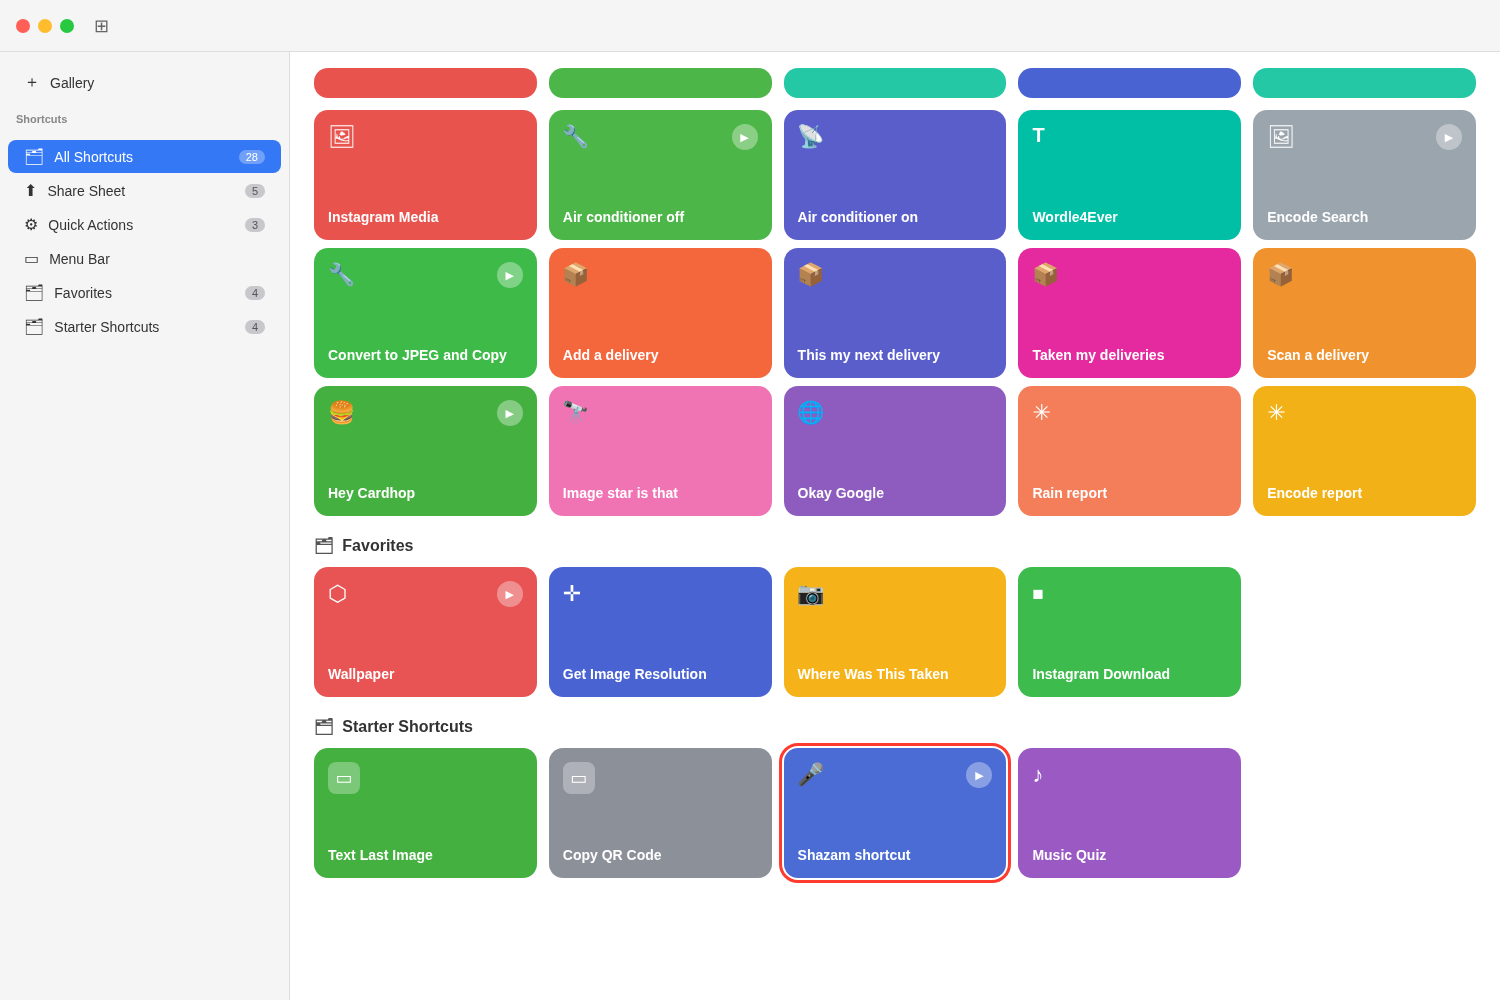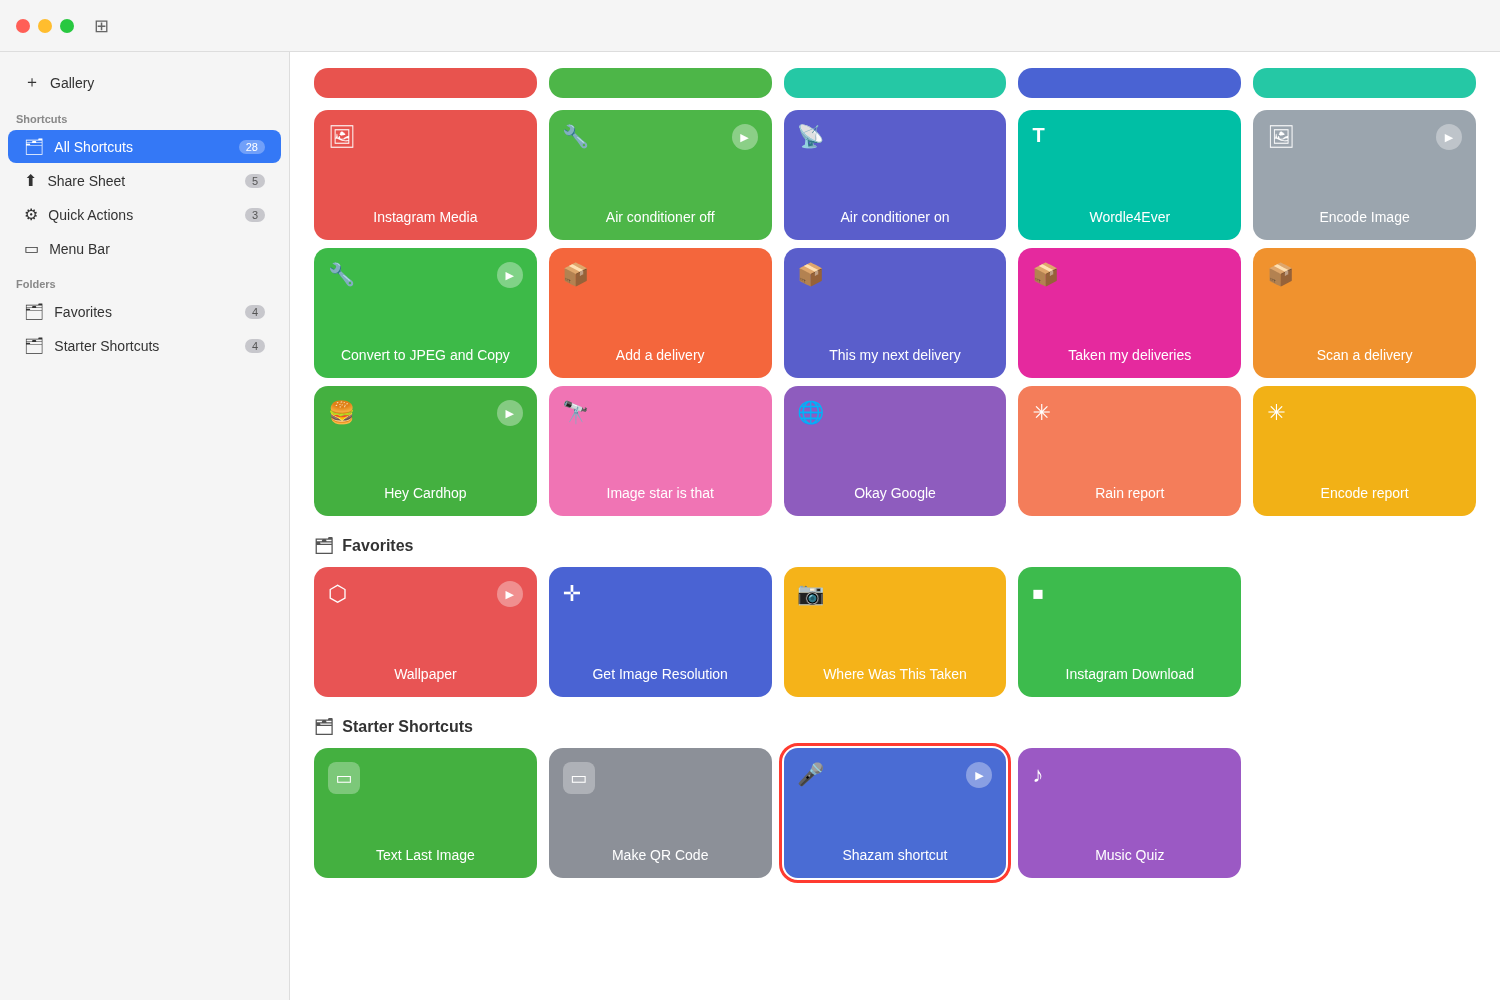--- a/index.html
+++ b/index.html
@@ -37,21 +37,21 @@
     .sidebar-item.active { background: #3478f6; color: white; }
     .sidebar-item .si-icon { margin-right: 10px; font-size: 16px; }
     .sidebar-item .si-label { flex: 1; }
     .sidebar-item .si-badge {
       background: #c7c7cc; color: #555; font-size: 11px;
       border-radius: 10px; padding: 1px 7px; font-weight: 500;
     }
     .sidebar-item.active .si-badge { background: rgba(255,255,255,0.3); color: white; text-align: center; }
     .sidebar-section-header {
       font-size: 11px; font-weight: 600; color: #888;
-      padding: 12px 16px 4px; text-transform: none; letter-spacing: 0;
+      padding: 12px 16px 14px; text-transform: none; letter-spacing: 0;
     }
 
     
     .main {
       flex: 1;
       padding-top: 52px;
       overflow-y: auto;
       background: white;
     }
     .main-header {
@@ -98,21 +98,21 @@
       display: flex; flex-direction: column; justify-content: space-between;
     }
     .card-top { display: flex; justify-content: space-between; align-items: flex-start; }
     .card-icon { font-size: 22px; }
     .card-play {
       width: 26px; height: 26px; border-radius: 50%;
       background: rgba(255,255,255,0.35);
       display: flex; align-items: center; justify-content: center;
       font-size: 11px;
     }
-    .card-label { font-size: 14px; font-weight: 400; line-height: 1.3; margin-top: 0; text-align: center; }
+    .card-label { font-size: 14px; font-weight: 700; line-height: 1.3; margin-top: 0; }
 
     
     .shortcut-card.selected { outline: 3px solid #ff3b30; outline-offset: 2px; }
 
     
     .top-strip {
       display: grid;
       grid-template-columns: repeat(5, 1fr);
       gap: 12px;
       margin-bottom: 12px;
@@ -180,21 +180,20 @@
     <div class="sidebar-item">
       <span class="si-icon">⚙</span>
       <span class="si-label">Quick Actions</span>
       <span class="si-badge">3</span>
     </div>
     <div class="sidebar-item">
       <span class="si-icon">▭</span>
       <span class="si-label">Menu Bar</span>
     </div>
 
-    <div class="sidebar-section-header">Folders</div>
     <div class="sidebar-item">
       <span class="si-icon">🗂</span>
       <span class="si-label">Favorites</span>
       <span class="si-badge">4</span>
     </div>
     <div class="sidebar-item">
       <span class="si-icon">🗂</span>
       <span class="si-label">Starter Shortcuts</span>
       <span class="si-badge">4</span>
     </div>
@@ -255,21 +254,21 @@
           <span class="card-icon" style="font-weight:700; font-size:20px;">T</span>
         </div>
         <div class="card-label">Wordle4Ever</div>
       </div>
 
       <div class="shortcut-card bg-gray">
         <div class="card-top">
           <span class="card-icon">🖼</span>
           <div class="card-play">▶</div>
         </div>
-        <div class="card-label">Encode Image</div>
+        <div class="card-label">Encode Search</div>
       </div>
     </div>
 
     <div class="shortcuts-grid">
 
       <div class="shortcut-card bg-green-dark">
         <div class="card-top">
           <span class="card-icon">🔧</span>
           <div class="card-play">▶</div>
         </div>
@@ -392,21 +391,21 @@
         <div class="card-top">
           <span class="card-icon" style="font-size:18px; background:rgba(255,255,255,0.3); width:32px;height:32px;display:flex;align-items:center;justify-content:center;border-radius:8px;">▭</span>
         </div>
         <div class="card-label">Text Last Image</div>
       </div>
 
       <div class="shortcut-card bg-gray-starter">
         <div class="card-top">
           <span class="card-icon" style="font-size:18px; background:rgba(255,255,255,0.3); width:32px;height:32px;display:flex;align-items:center;justify-content:center;border-radius:8px;">▭</span>
         </div>
-        <div class="card-label">Make QR Code</div>
+        <div class="card-label">Copy QR Code</div>
       </div>
 
       <div class="shortcut-card bg-blue-shazam selected">
         <div class="card-top">
           <span class="card-icon">🎤</span>
           <div class="card-play">▶</div>
         </div>
         <div class="card-label">Shazam shortcut</div>
       </div>
 

